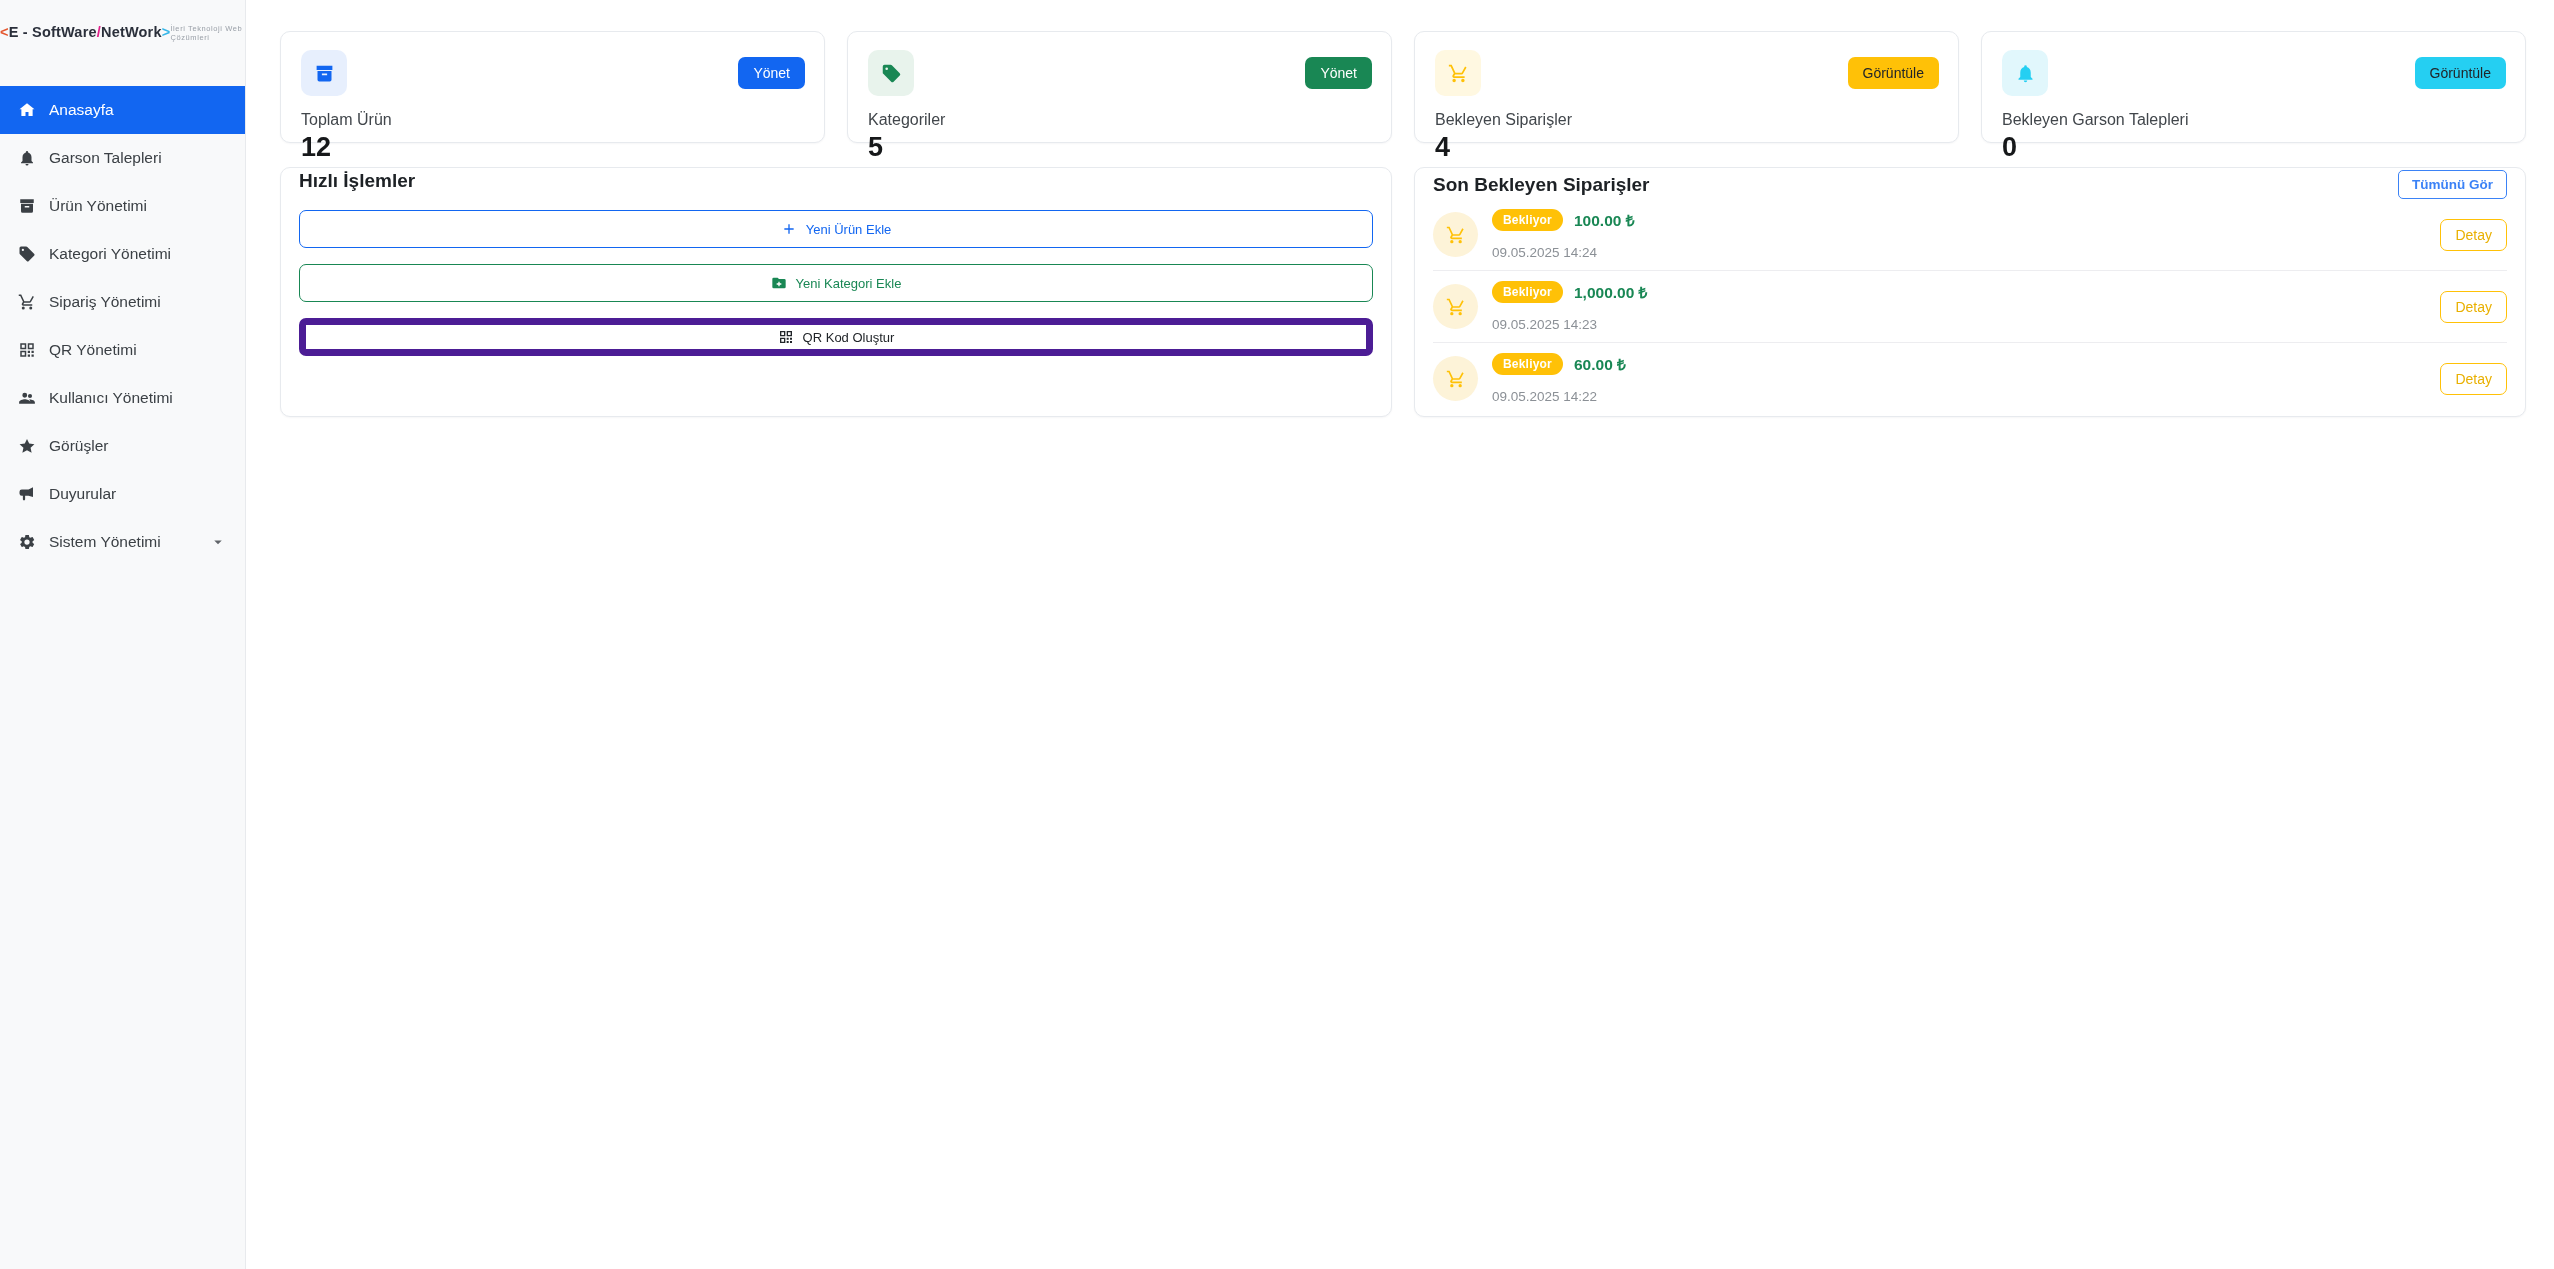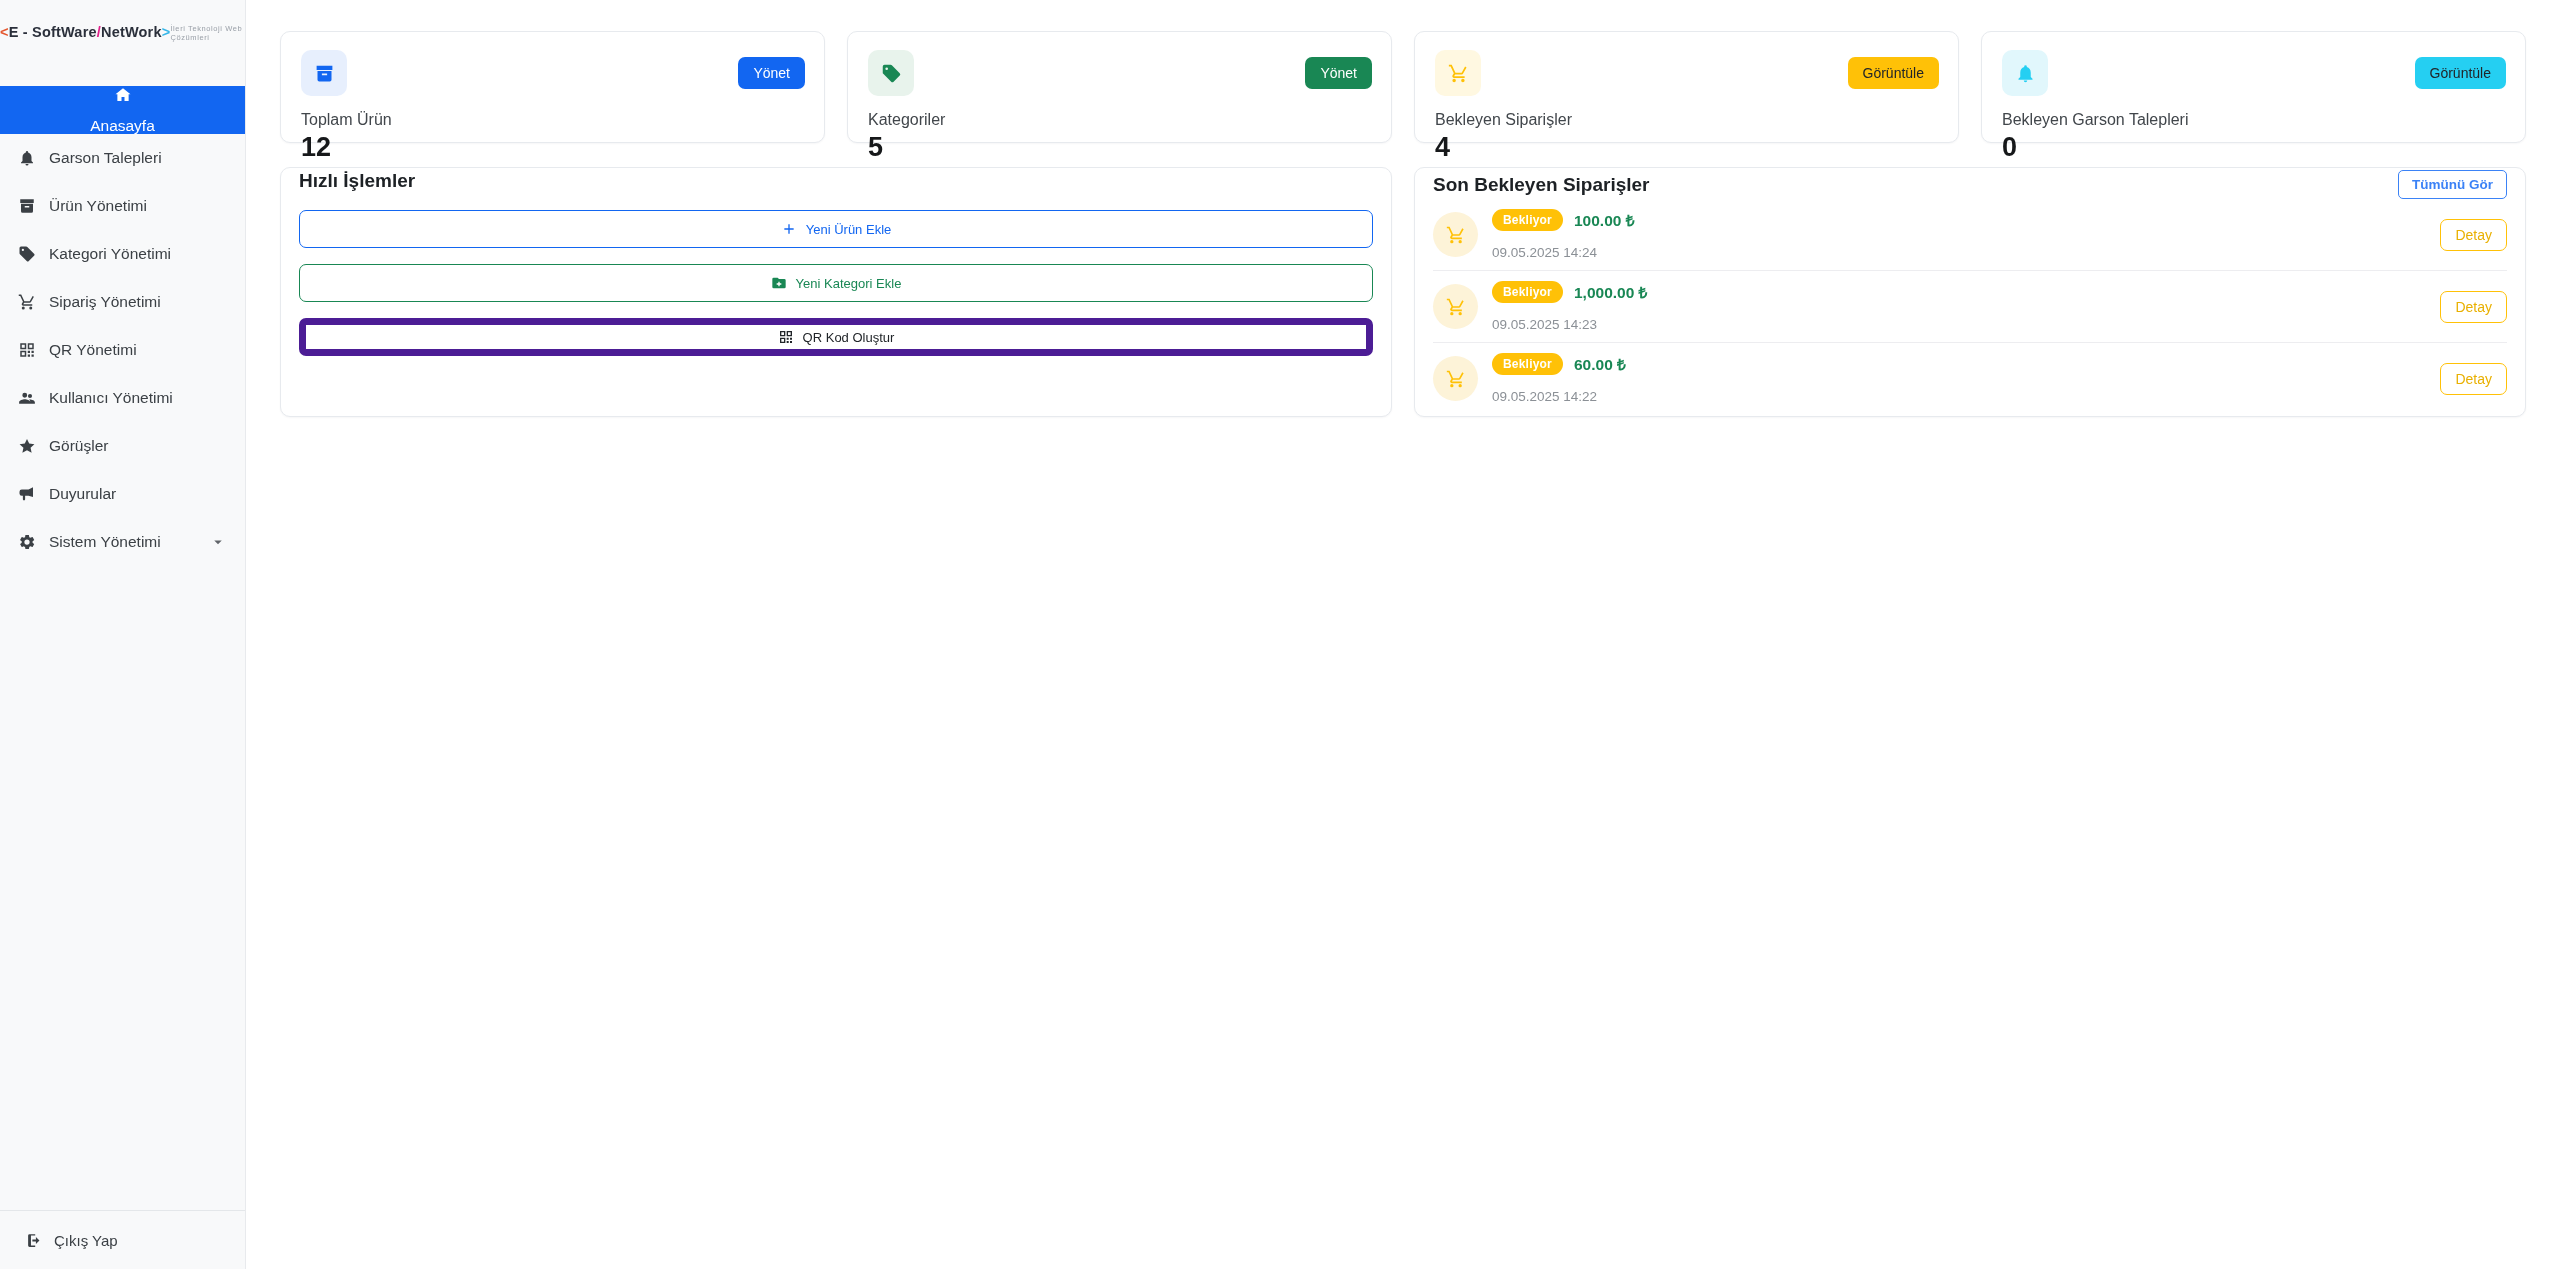--- a/index.html
+++ b/index.html
@@ -22,21 +22,21 @@
   .logo-wrap { height:63px; display:flex; flex-direction:row; justify-content:center; align-items:center; }
   .logo-line { font-size:14.5px; font-weight:700; color:#2a2f3a; letter-spacing:.2px; white-space:nowrap; }
   .logo-lt { color:#e4572e; } .logo-slash { color:#e0218a; } .logo-gt { color:#35b6e8; }
   .logo-tag { font-size:7.5px; color:#9aa0a8; letter-spacing:.6px; margin-top:2px; }
   .nav { flex:1; padding-top:23px; }
   .nav-item {
     height:48px; display:flex; align-items:center; gap:13px; padding:0 18px;
     font-size:15.5px; color:var(--text); cursor:pointer; white-space:nowrap;
   }
   .nav-item svg { width:18px; height:18px; flex:none; }
-  .nav-item.active { background:var(--primary); color:#fff;flex-direction:column; }
+  .nav-item.active { background:var(--primary); color:#fff; }
   .caret { margin-left:auto; width:14px; height:14px; opacity:.8; }
   .logout {
     border-top:1px solid #e4e7ea; height:59px; display:flex; align-items:center;
     gap:11px; padding:0 26px; font-size:15px; color:var(--text); cursor:pointer;
   }
   .logout svg { width:17px; height:17px; }
 
   
   .main-col { flex:1; display:flex; flex-direction:column; min-width:0; }
   .topbar {
@@ -233,26 +233,20 @@
       <svg fill="currentColor">
           <use href="#i-gear"></use>
         </svg>
       <span>Sistem Yönetimi</span>
       <svg class="caret" fill="currentColor">
           <use href="#i-caret"></use>
         </svg>
     </div>
   </nav>
 
-  <div class="logout">
-    <svg fill="currentColor">
-        <use href="#i-signout"></use>
-      </svg>
-    <span>Çıkış Yap</span>
-  </div>
 </aside>
 
 <div class="main-col">
 
   <main class="content">
 
     <div class="stats-row">
       <div class="card stat-card">
         <div class="icon-box blue">
             <svg fill="currentColor">

